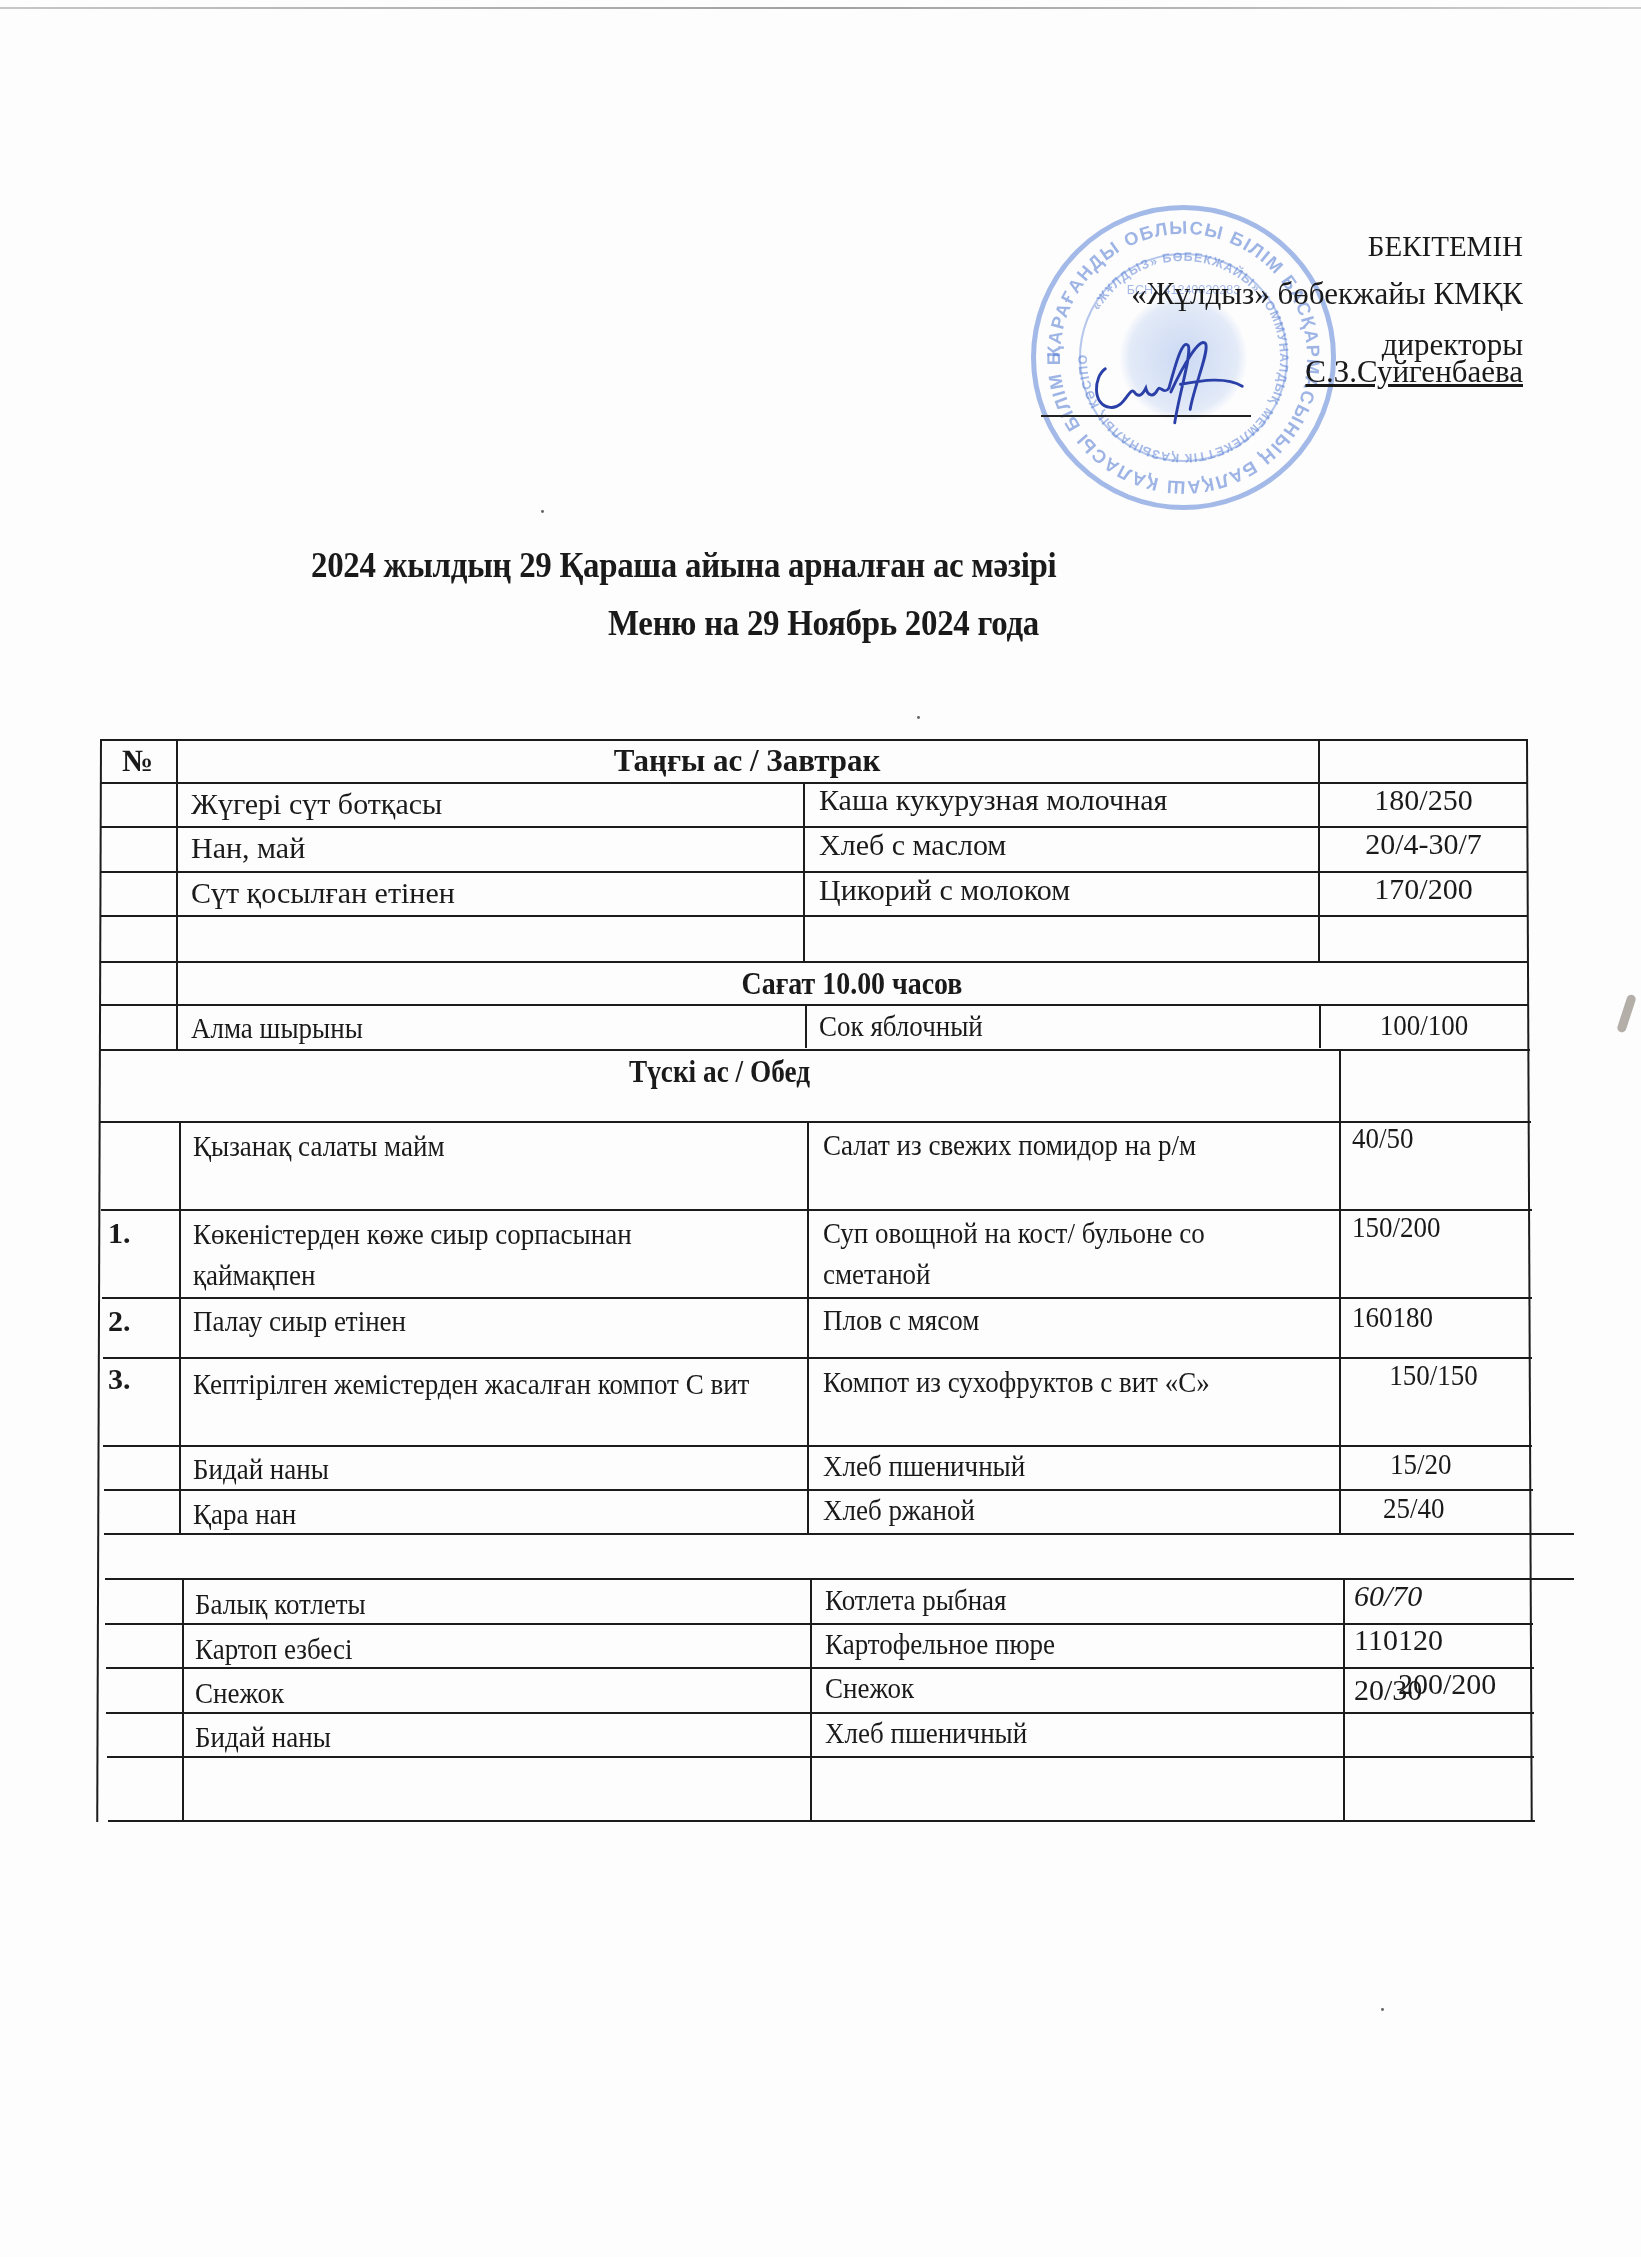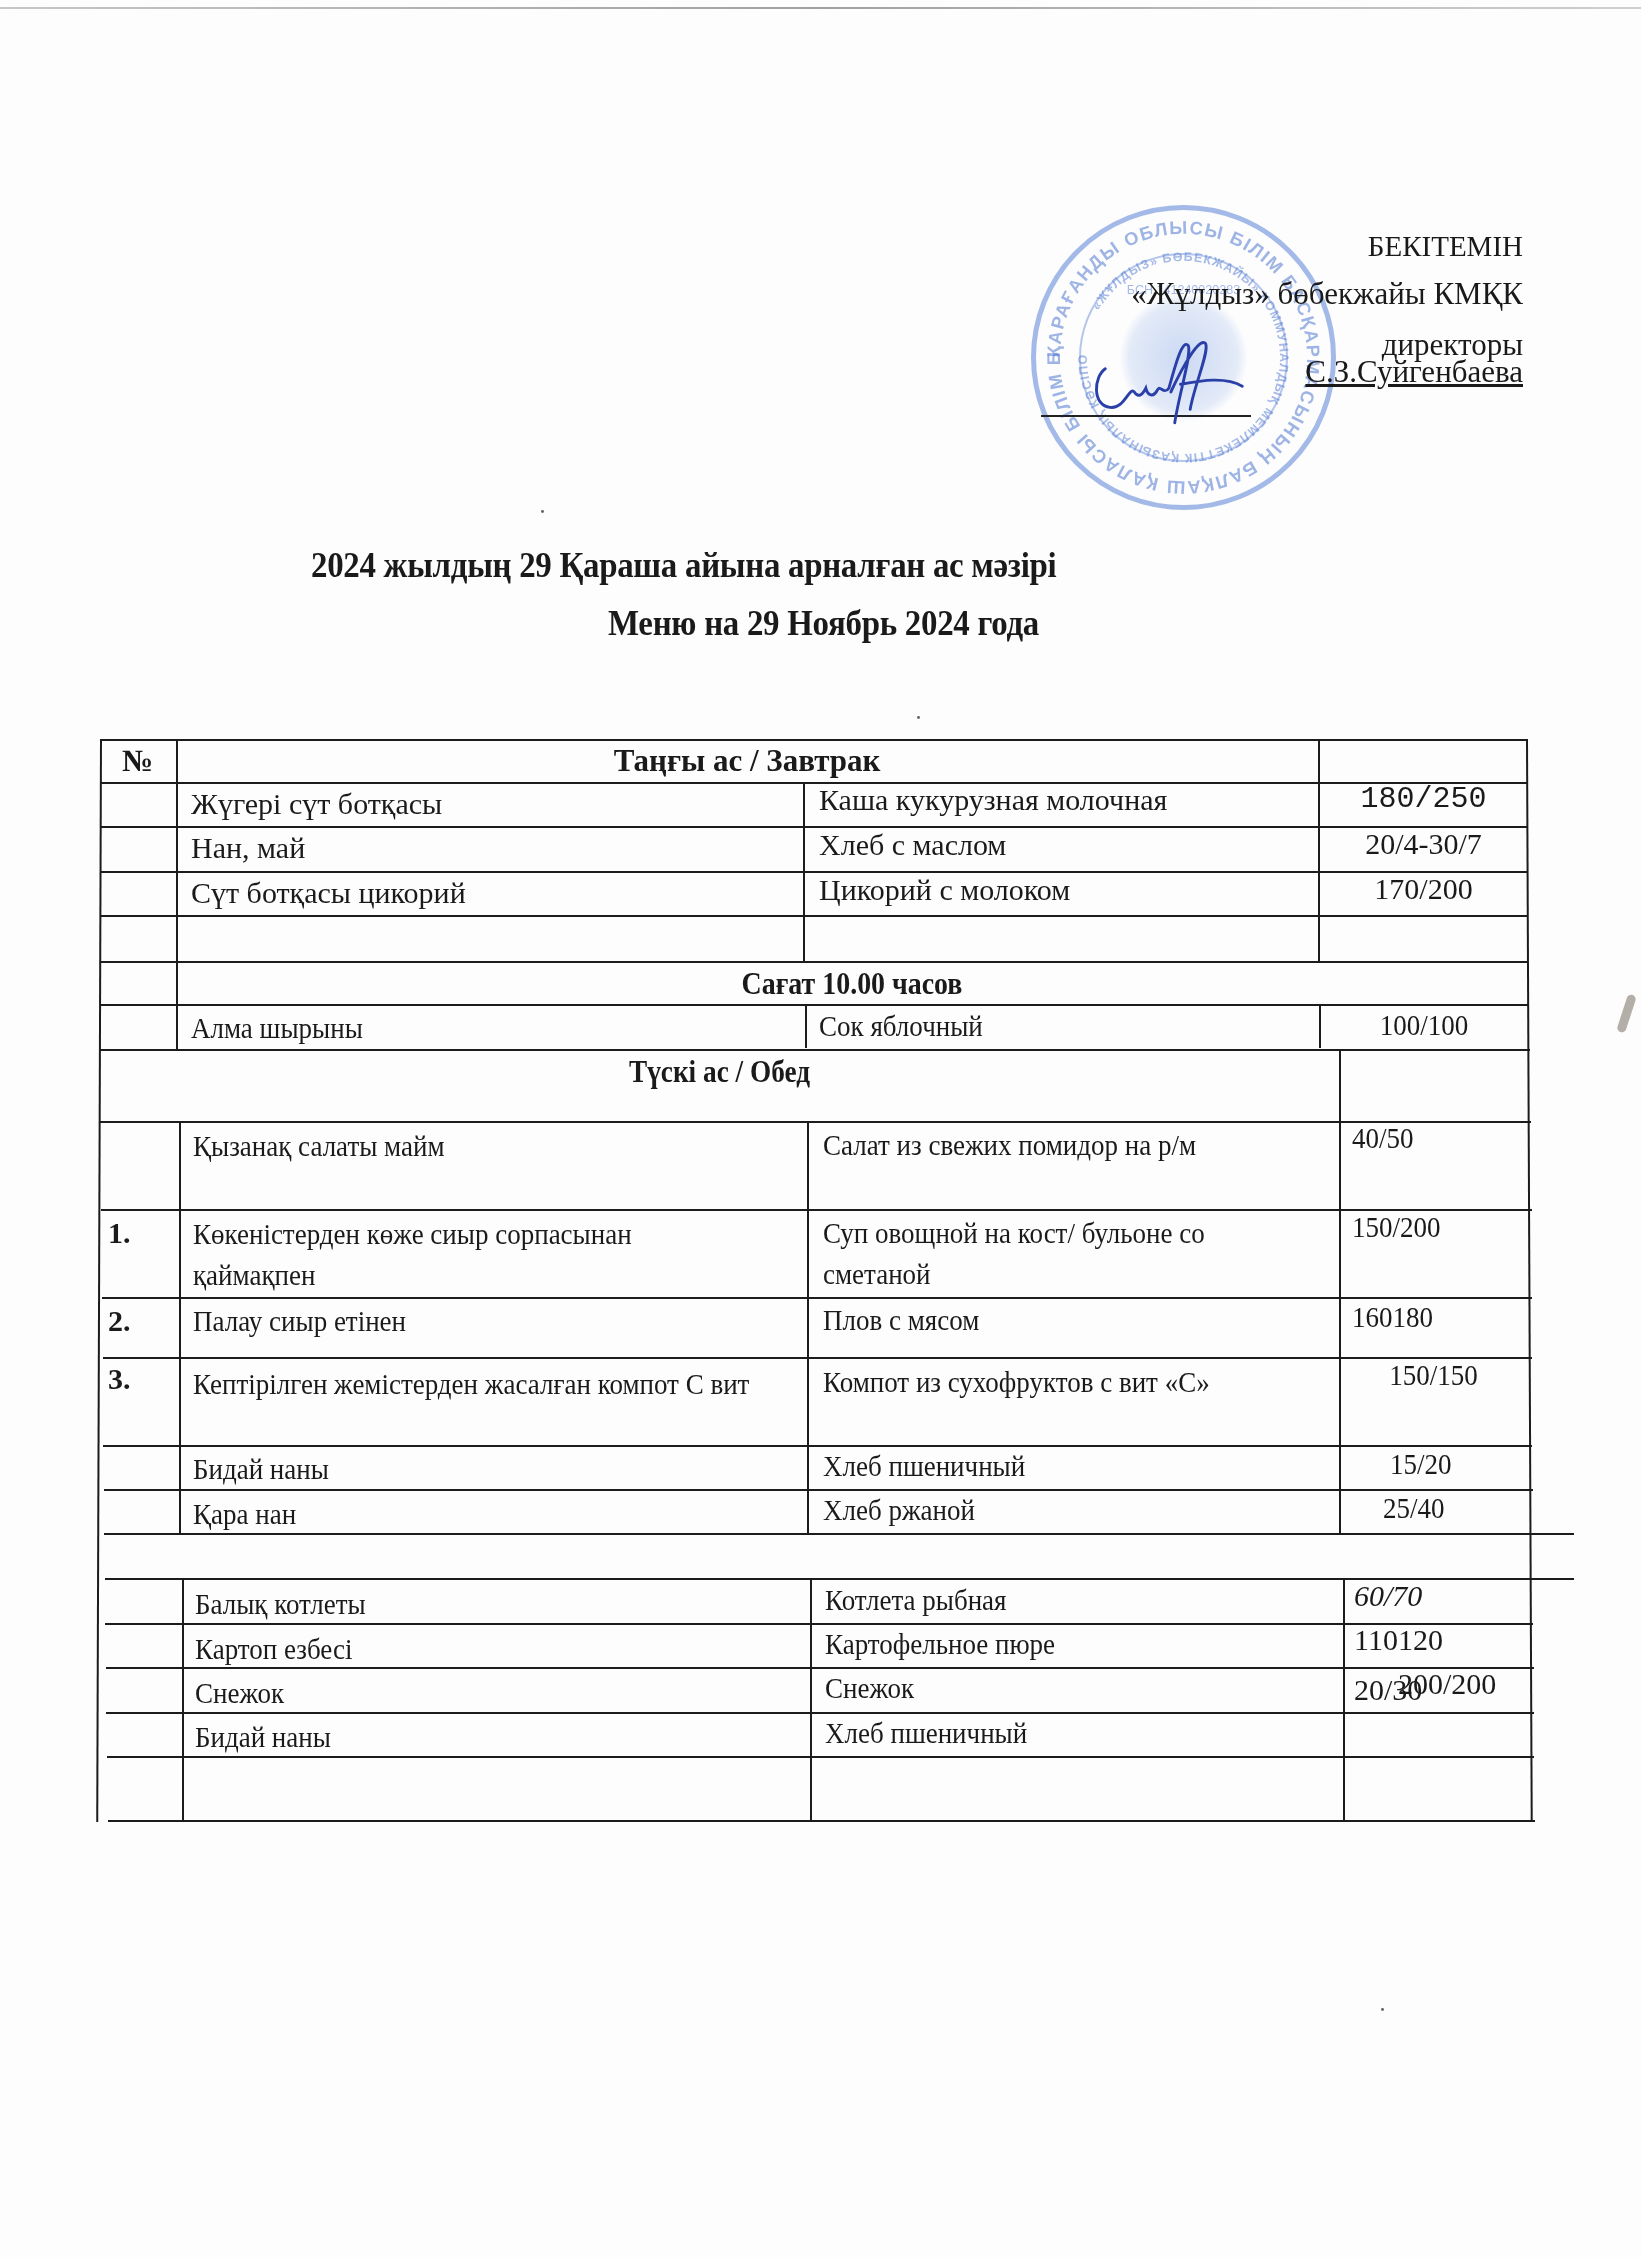--- a/index.html
+++ b/index.html
@@ -121,29 +121,29 @@
   <div class="cell-line-v" style="left:1339px; top:1049px; height:160px;"></div>
   <div class="cell-line-v" style="left:1339px; top:1209px; height:324px;"></div>
   <div class="cell-line-v" style="left:1343px; top:1578px; height:243px;"></div>
 
   <div class="txt bold center" style="left:100px; top:743px; width:75px; font-size:31px;">№</div>
   <div class="txt bold center" style="left:176px; top:743px; width:1142px; font-size:31px;">Таңғы ас / Завтрак</div>
 
   <div>
     <div class="txt" style="left:191px; top:786px;">Жүгері сүт ботқасы</div>
     <div class="txt" style="left:819px; top:782px;">Каша кукурузная молочная</div>
-    <div class="txt center" style="left:1320px; top:782px; width:207px;font-family:Liberation Mono, monospace;">180/250</div>
+    <div class="txt center" style="left:1320px; top:782px; width:207px;">180/250</div>
   </div>
   <div>
     <div class="txt" style="left:191px; top:830px;">Нан,  май</div>
     <div class="txt" style="left:819px; top:827px;">Хлеб с  маслом</div>
     <div class="txt center" style="left:1320px; top:826px; width:207px;">20/4-30/7</div>
   </div>
   <div>
-    <div class="txt" style="left:191px; top:875px;">Сүт ботқасы цикорий</div>
+    <div class="txt" style="left:191px; top:875px;">Сүт қосылған етінен</div>
     <div class="txt" style="left:819px; top:872px;">Цикорий  с молоком</div>
     <div class="txt center" style="left:1320px; top:871px; width:207px;">170/200</div>
   </div>
   <div></div>
 
   <div class="txt bold center" style="left:176px; top:966px; width:1352px; font-size:31px; transform:scaleX(0.9);">Сағат 10.00 часов</div>
   <div>
     <div class="txt" style="left:191px; top:1010px; transform:scaleX(0.9); transform-origin:left;">Алма шырыны</div>
     <div class="txt" style="left:819px; top:1008px; transform:scaleX(0.9); transform-origin:left;">Сок яблочный</div>
     <div class="txt center" style="left:1321px; top:1007px; width:206px; transform:scaleX(0.9);">100/100</div>

